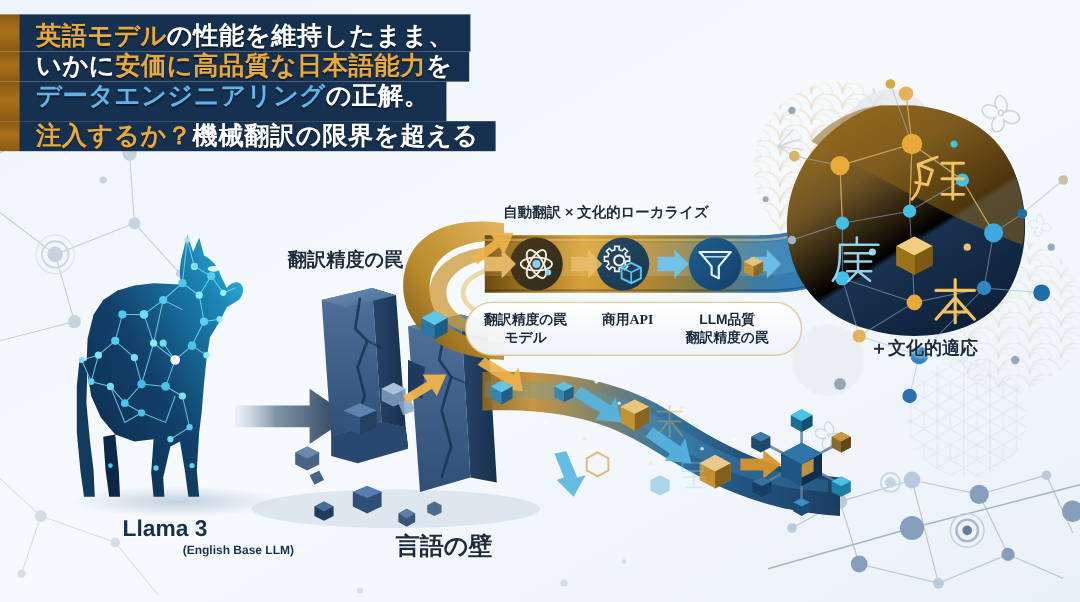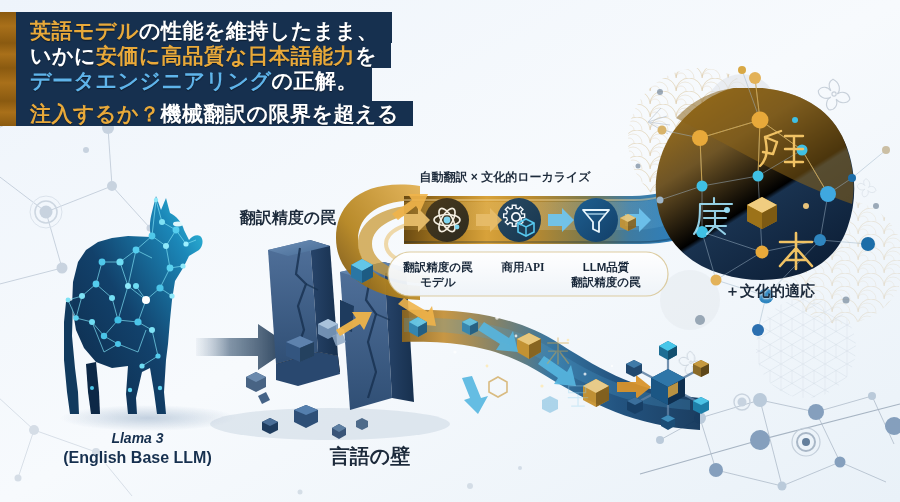--- a/index.html
+++ b/index.html
@@ -45,22 +45,22 @@
   .cyan{color:#5fb4ea;}
 
   
   .lbl{
     position:absolute;z-index:35;
     color:#1d2b3c;font-weight:700;text-align:center;
     line-height:1.28;
     text-shadow:0 1px 2px rgba(255,255,255,.85);
   }
   .lbl-llama{left:30px;top:430px;width:215px;}
-  .lbl-llama .t1{font-size:14px;color:#16304f;font-style:italic;}
-  .lbl-llama .t2{font-size:16px;color:#16304f;}
+  .lbl-llama .t1{font-size:19px;color:#16304f;}
+  .lbl-llama .t2{font-size:10px;color:#16304f;text-align:right;}
   .lbl-wall{left:295px;top:444px;width:150px;font-size:20px;}
   .lbl-trap{left:218px;top:208px;width:140px;font-size:16px;}
   .lbl-flowtop{left:375px;top:170px;width:260px;font-size:12px;}
   .lbl-result{left:670px;top:281px;width:200px;font-size:15px;}
   .pipe-lbl{
     position:absolute;z-index:36;text-align:center;
     font-size:11.5px;font-weight:700;color:#19283a;line-height:1.3;
   }
   .pl1{left:396px;top:260px;width:84px;}
   .pl2{left:487px;top:260px;width:72px;font-family:Liberation Serif, serif;}

